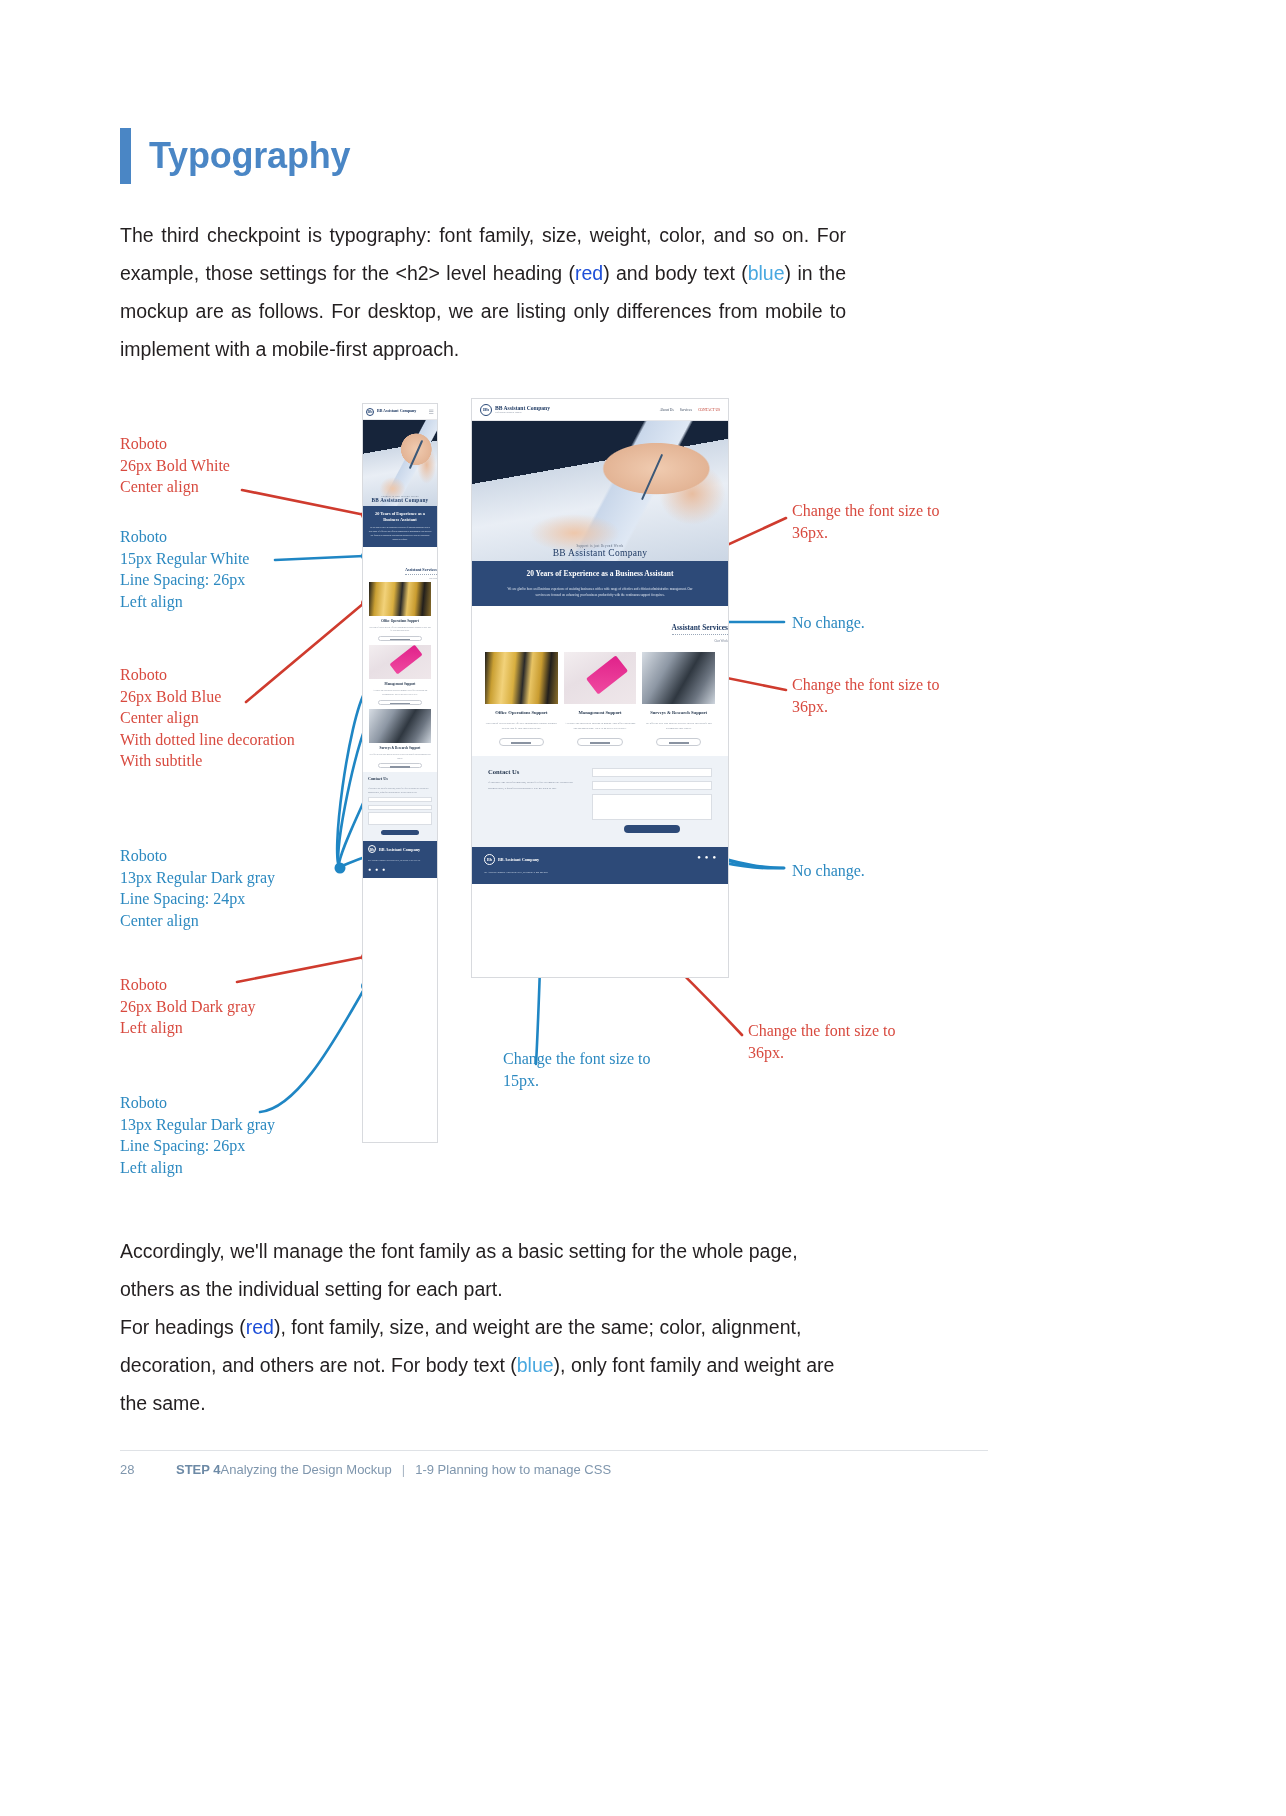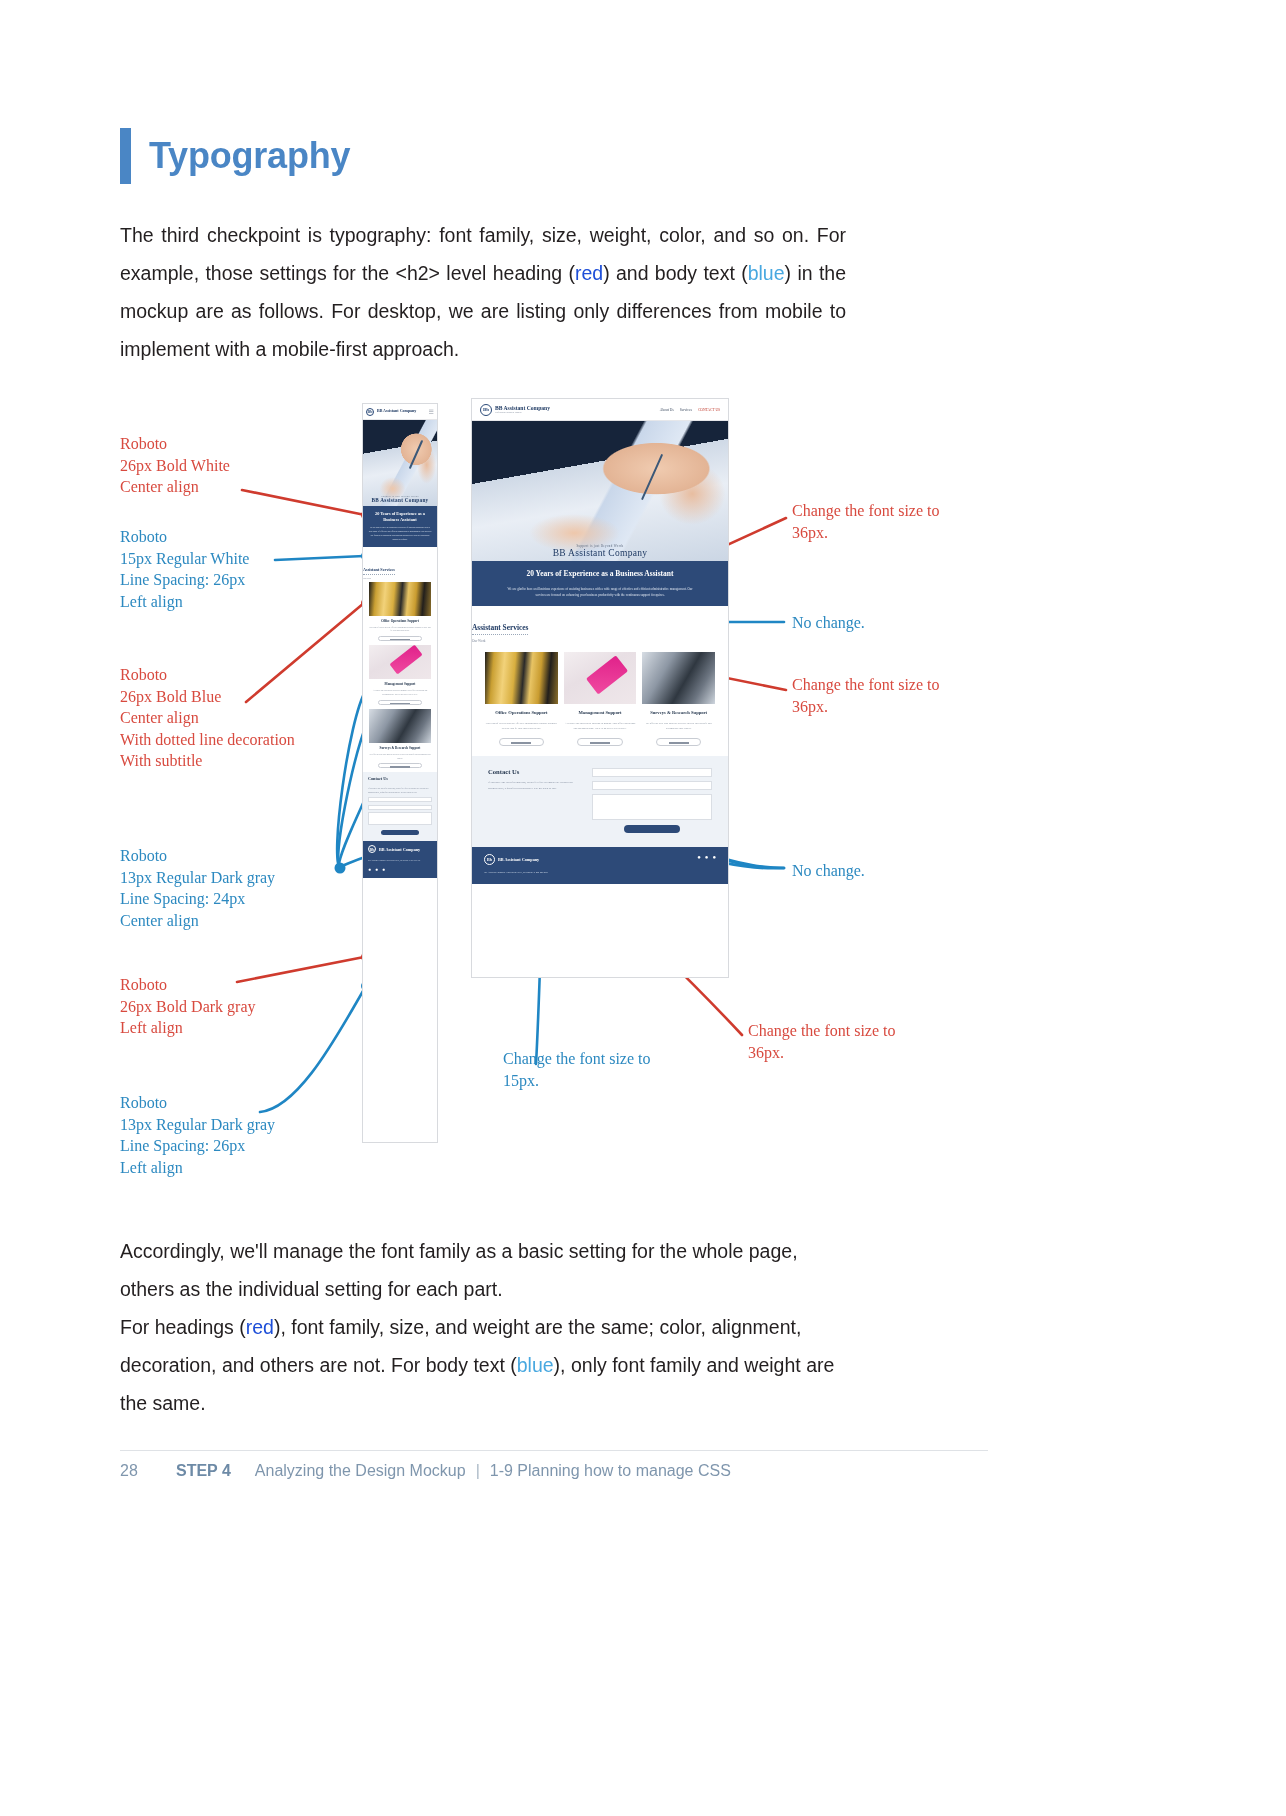--- a/index.html
+++ b/index.html
@@ -61,21 +61,21 @@
   .mobile-mock .hero-cap .big { font-size: 5.2px; font-weight:bold;}
   .mobile-mock .hero-cap .sml { font-size: 2.2px; }
 
   .navy { background: #2d4a78; color: #fff; text-align: center; padding: 8px 16px; }
   .navy h3 { font-size: 7.5px; font-weight: bold; line-height: 1.45; }
   .navy p { font-size: 3.2px; line-height: 1.9; margin-top: 6px; color: #dde5f0; }
   .mobile-mock .navy { padding: 5px 5px; }
   .mobile-mock .navy h3 { font-size: 4.3px; }
   .mobile-mock .navy p { font-size: 2px; line-height: 1.9; margin-top: 3px; }
 
-  .sec-title { text-align: left; padding-top: 10px; }
+  .sec-title { text-align: right; padding-top: 10px; }
   .sec-title .t { font-size: 7.4px; font-weight: bold; color: #1f3a63;
                   border-bottom: 1px dotted #9aa7b8; display: inline-block; padding-bottom: 2px; }
   .sec-title .s { font-size: 3.4px; color: #7d8799; margin-top: 4px; }
   .mobile-mock .sec-title .t { font-size: 4.2px; }
   .mobile-mock .sec-title .s { font-size: 2px; margin-top:2px; }
 
   .cards { display: flex; gap: 6px; padding: 9px 13px 10px; }
   .card { flex: 1; text-align: center; }
   .card .thumb { width: 100%; height: 52px; }
   .card .ct { font-size: 4.6px; font-weight: bold; color: #26384f; line-height: 1.5; margin-top: 6px; }
@@ -126,21 +126,21 @@
   .mobile-mock .card .btn { height: 5px; width: 72%; margin-top: 3px;}
   .mobile-mock .card .btn span { height: 1.4px; margin: 1.8px auto; }
 
   
   .closing { position: absolute; left: 120px; top: 1232px; width: 726px;
              font-size: 19.5px; line-height: 38px; color: #231f20; }
   .closing p + p { margin-top: 0; }
 
   
   .rule { position: absolute; left: 120px; top: 1450px; width: 868px; height: 1px; background: #dfe2e6; }
-  .pfoot { position: absolute; left: 120px; top: 1462px; font-size: 16px; color: #7f96ad;
+  .pfoot { position: absolute; left: 120px; top: 1462px; font-size: 13px; color: #7f96ad;
            display: flex; align-items: baseline; gap: 0; }
   .pfoot .pno { width: 56px; }
   .pfoot .stp { font-weight: bold; color: #6d8aa6; }
   .pfoot .sep { color: #aab8c6; margin: 0 10px; }
 </style>
 </head>
 <body>
 
 <div class="page">
 
@@ -424,18 +424,18 @@
       <span>For headings (</span><span class="red">red</span><span>), font family, size, and weight are the same; color, alignment,</span>
       <span>decoration, and others are not. For body text (</span><span class="blue">blue</span><span>), only font family and weight</span>
       <span>are the same.</span>
     </p>
   </div>
 
   <div class="rule"></div>
   <div class="pfoot">
     <span class="pno">28</span>
     <span class="stp">STEP 4</span>
-    <span style="margin-left:24px;">Analyzing the Design Mockup</span>
+    <span style="margin-left:0;">Analyzing the Design Mockup</span>
     <span class="sep">|</span>
     <span>1-9  Planning how to manage CSS</span>
   </div>
 
 </div>
 
 </body></html>

